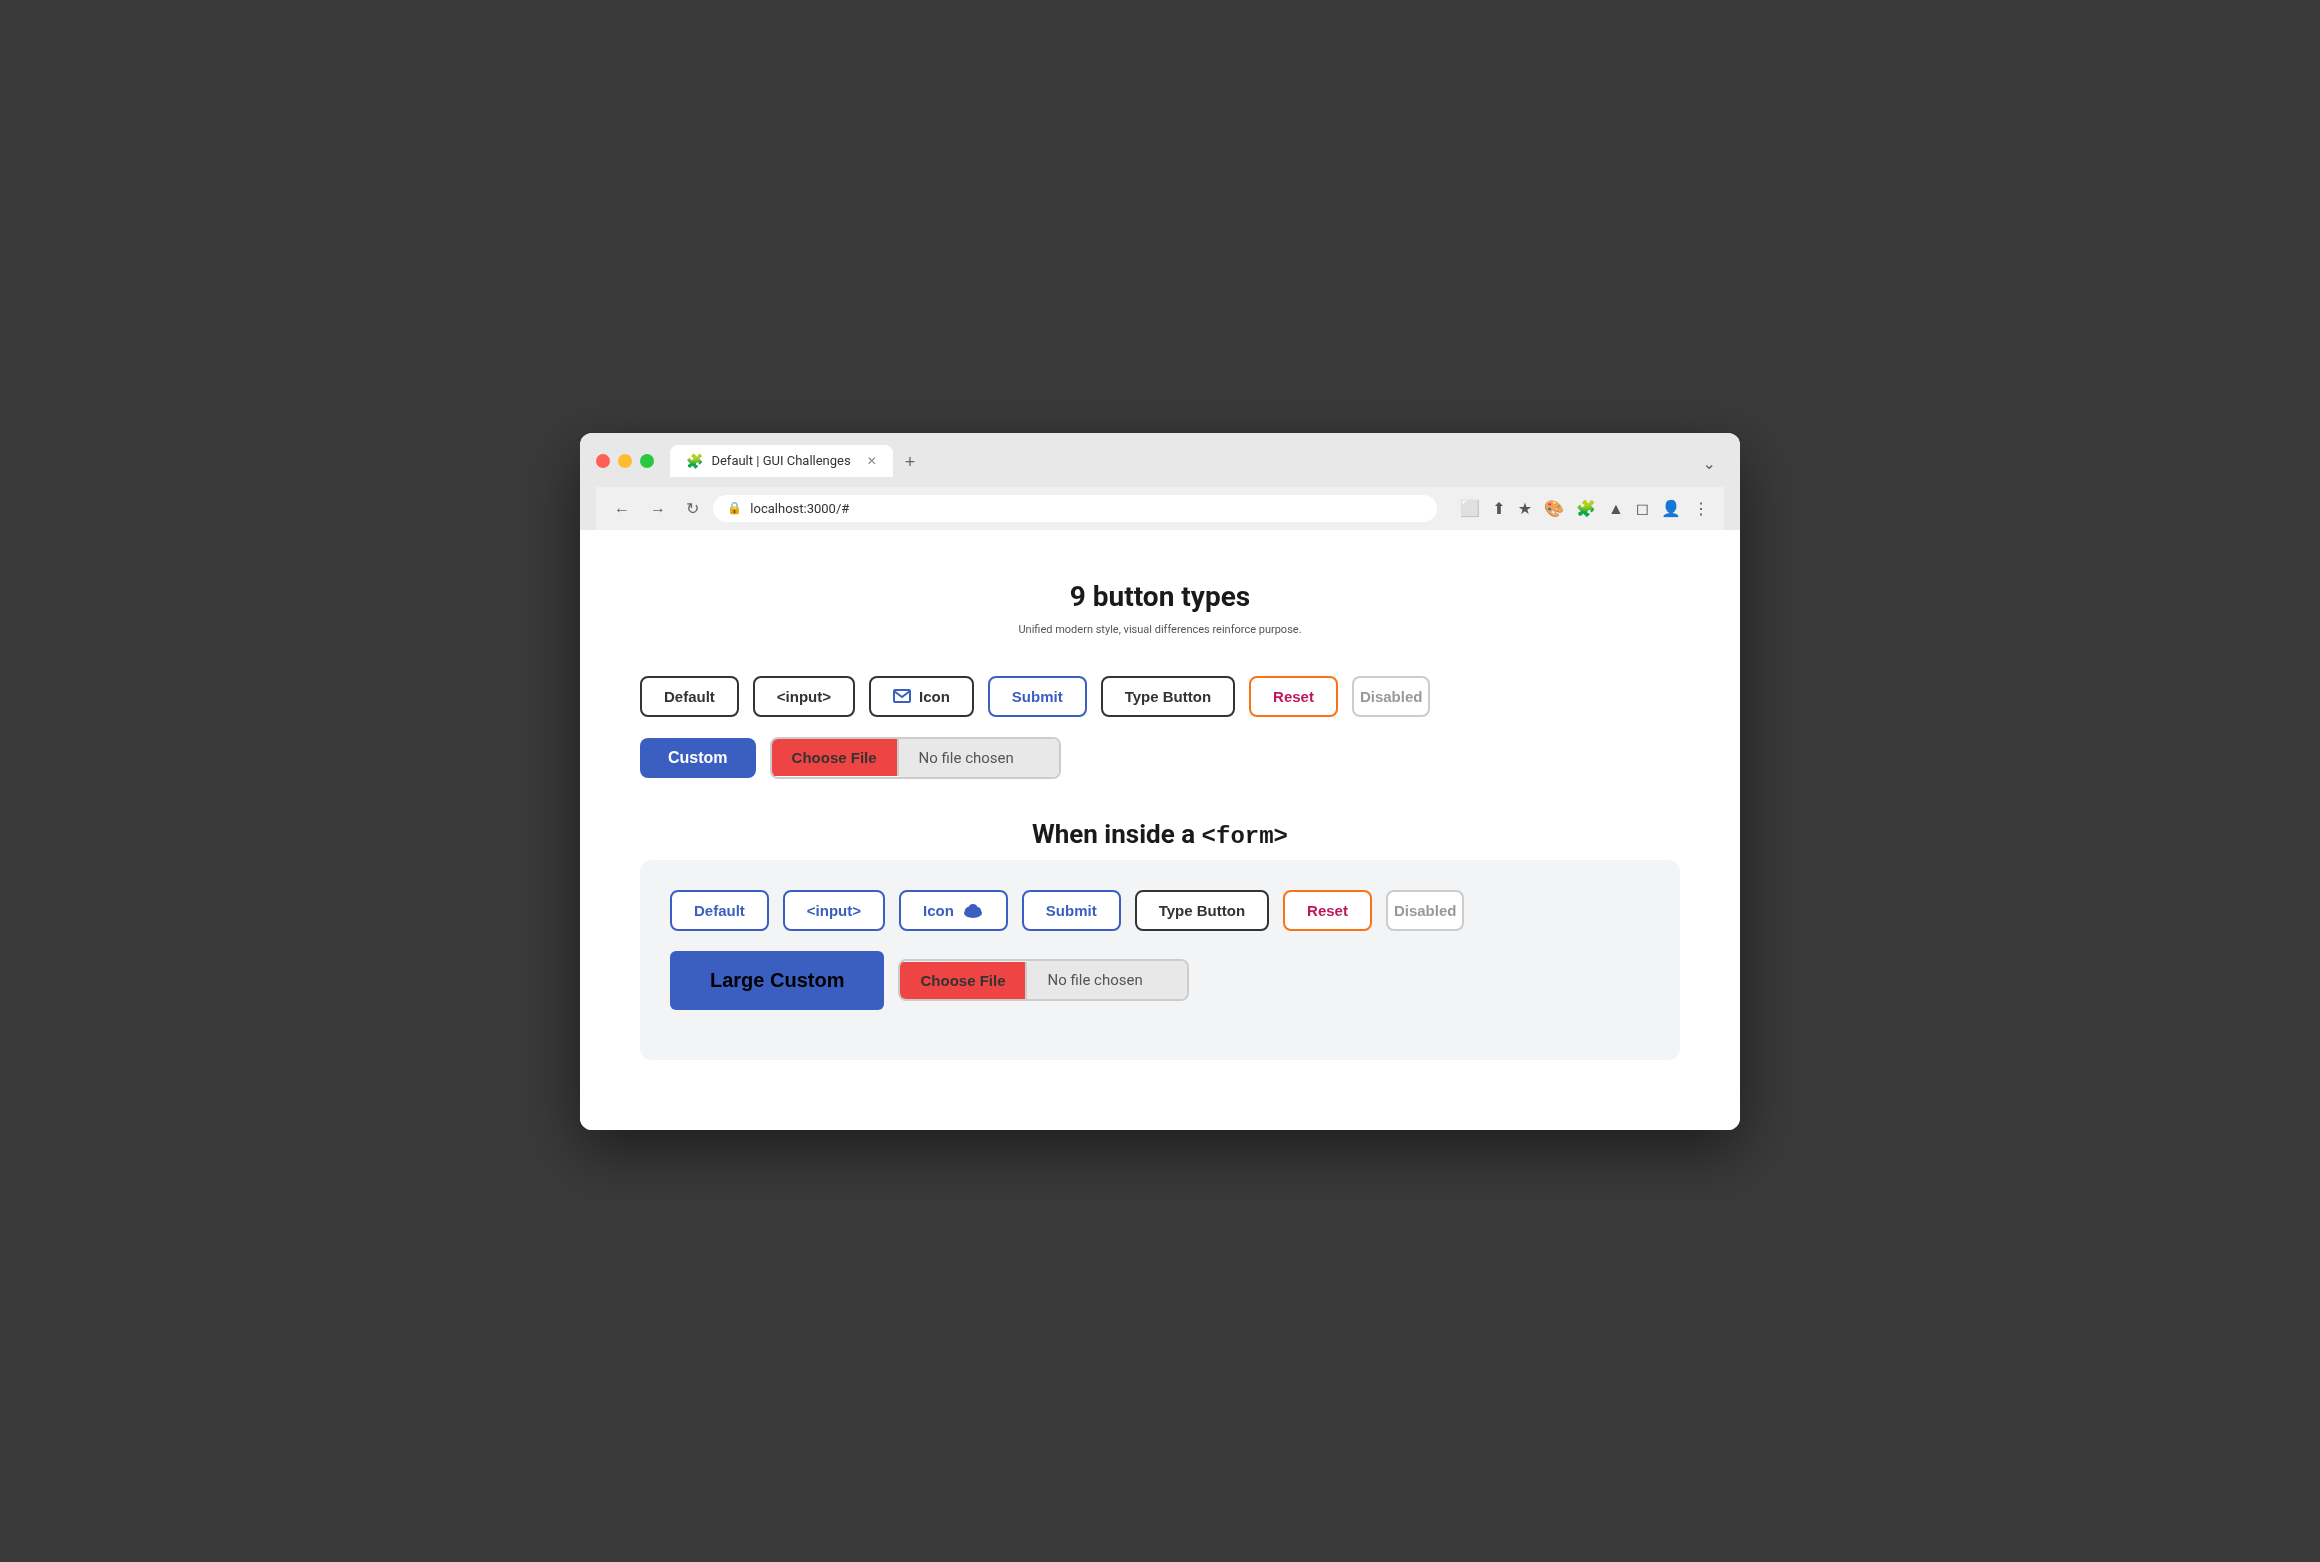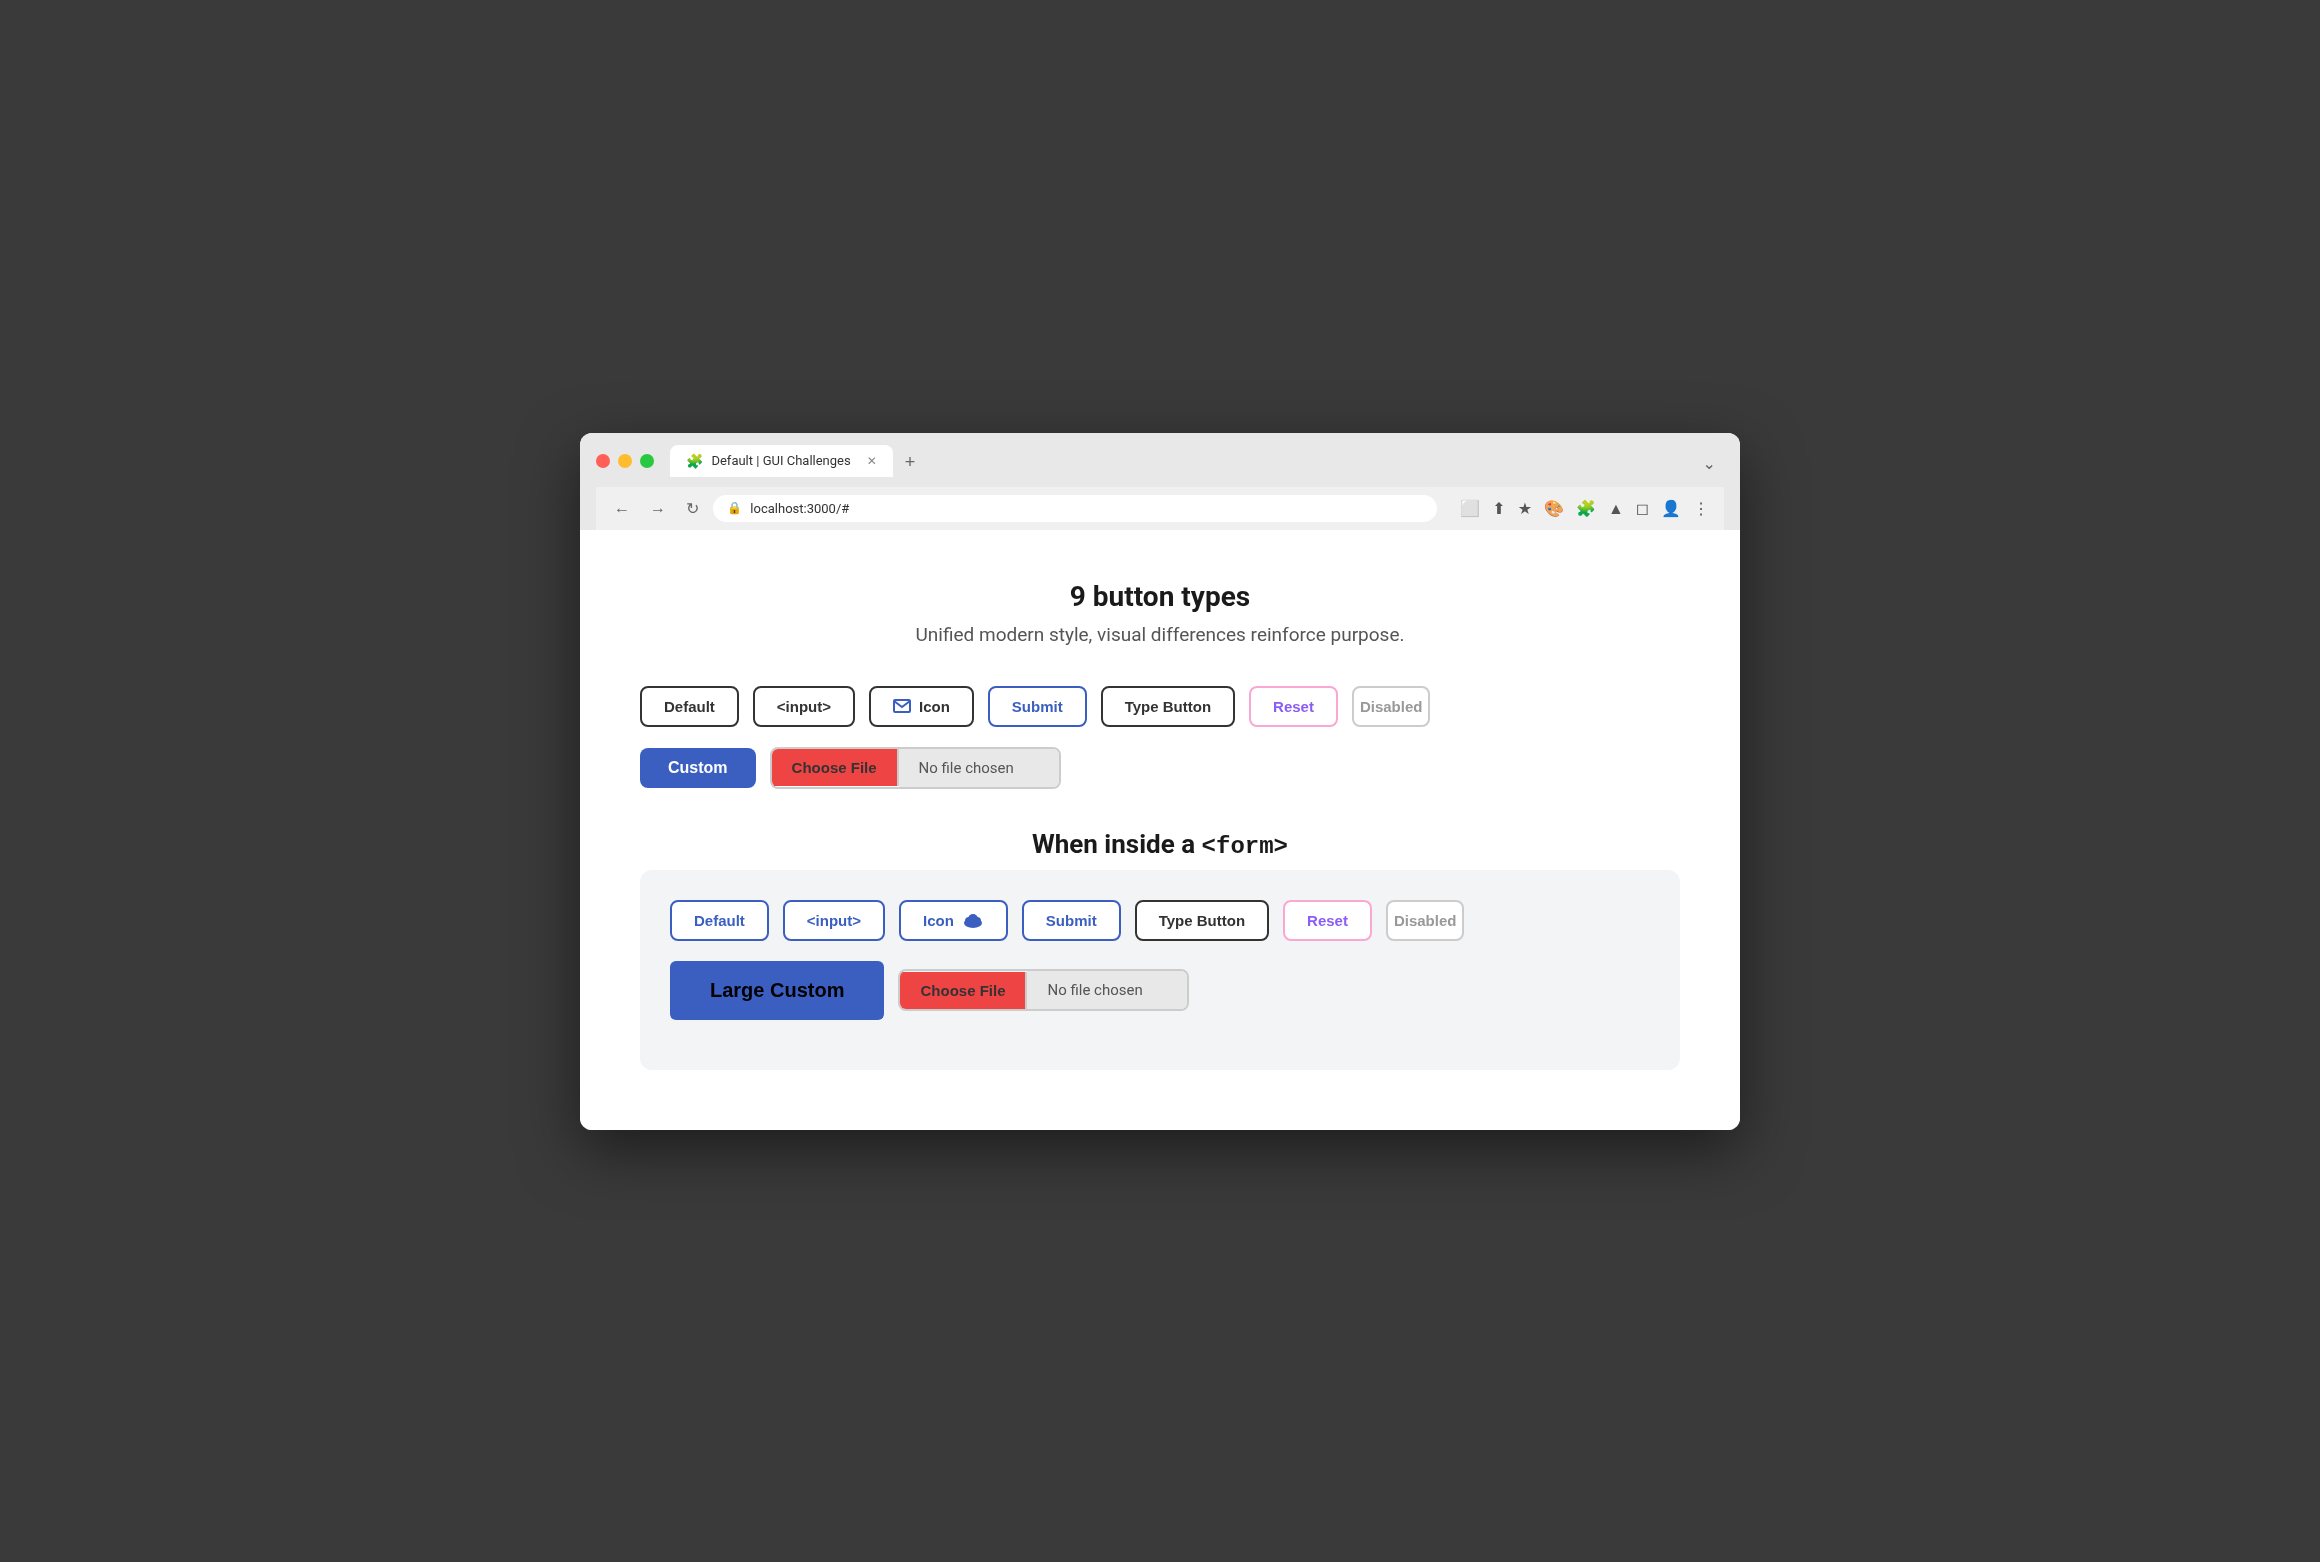--- a/index.html
+++ b/index.html
@@ -157,21 +157,21 @@
     .section-title {
       text-align: center;
       font-size: 28px;
       font-weight: 700;
       color: #1a1a1a;
       margin-bottom: 10px;
     }
 
     .section-subtitle {
       text-align: center;
-      font-size: 19px;
+      font-size: 11px;
       color: #555;
       margin-bottom: 40px;
     }
 
     .button-row {
       display: flex;
       align-items: center;
       gap: 14px;
       flex-wrap: wrap;
       margin-bottom: 20px;
@@ -205,26 +205,26 @@
       background: #fff;
       border-radius: 8px;
       font-size: 15px;
       font-weight: 600;
       color: #333;
       cursor: pointer;
     }
 
     .btn-reset {
       padding: 10px 22px;
-      border: 2px solid #f9a8d4;
-      background: #fff;
-      border-radius: 8px;
-      font-size: 15px;
-      font-weight: 700;
-      color: #8b5cf6;
+      border: 2px solid #f97316;
+      background: #fff;
+      border-radius: 8px;
+      font-size: 15px;
+      font-weight: 700;
+      color: #be185d;
       cursor: pointer;
     }
 
     .btn-disabled {
       padding: 10px 6px;
       border: 2px solid #ccc;
       background: #fff;
       border-radius: 8px;
       font-size: 15px;
       font-weight: 600;

